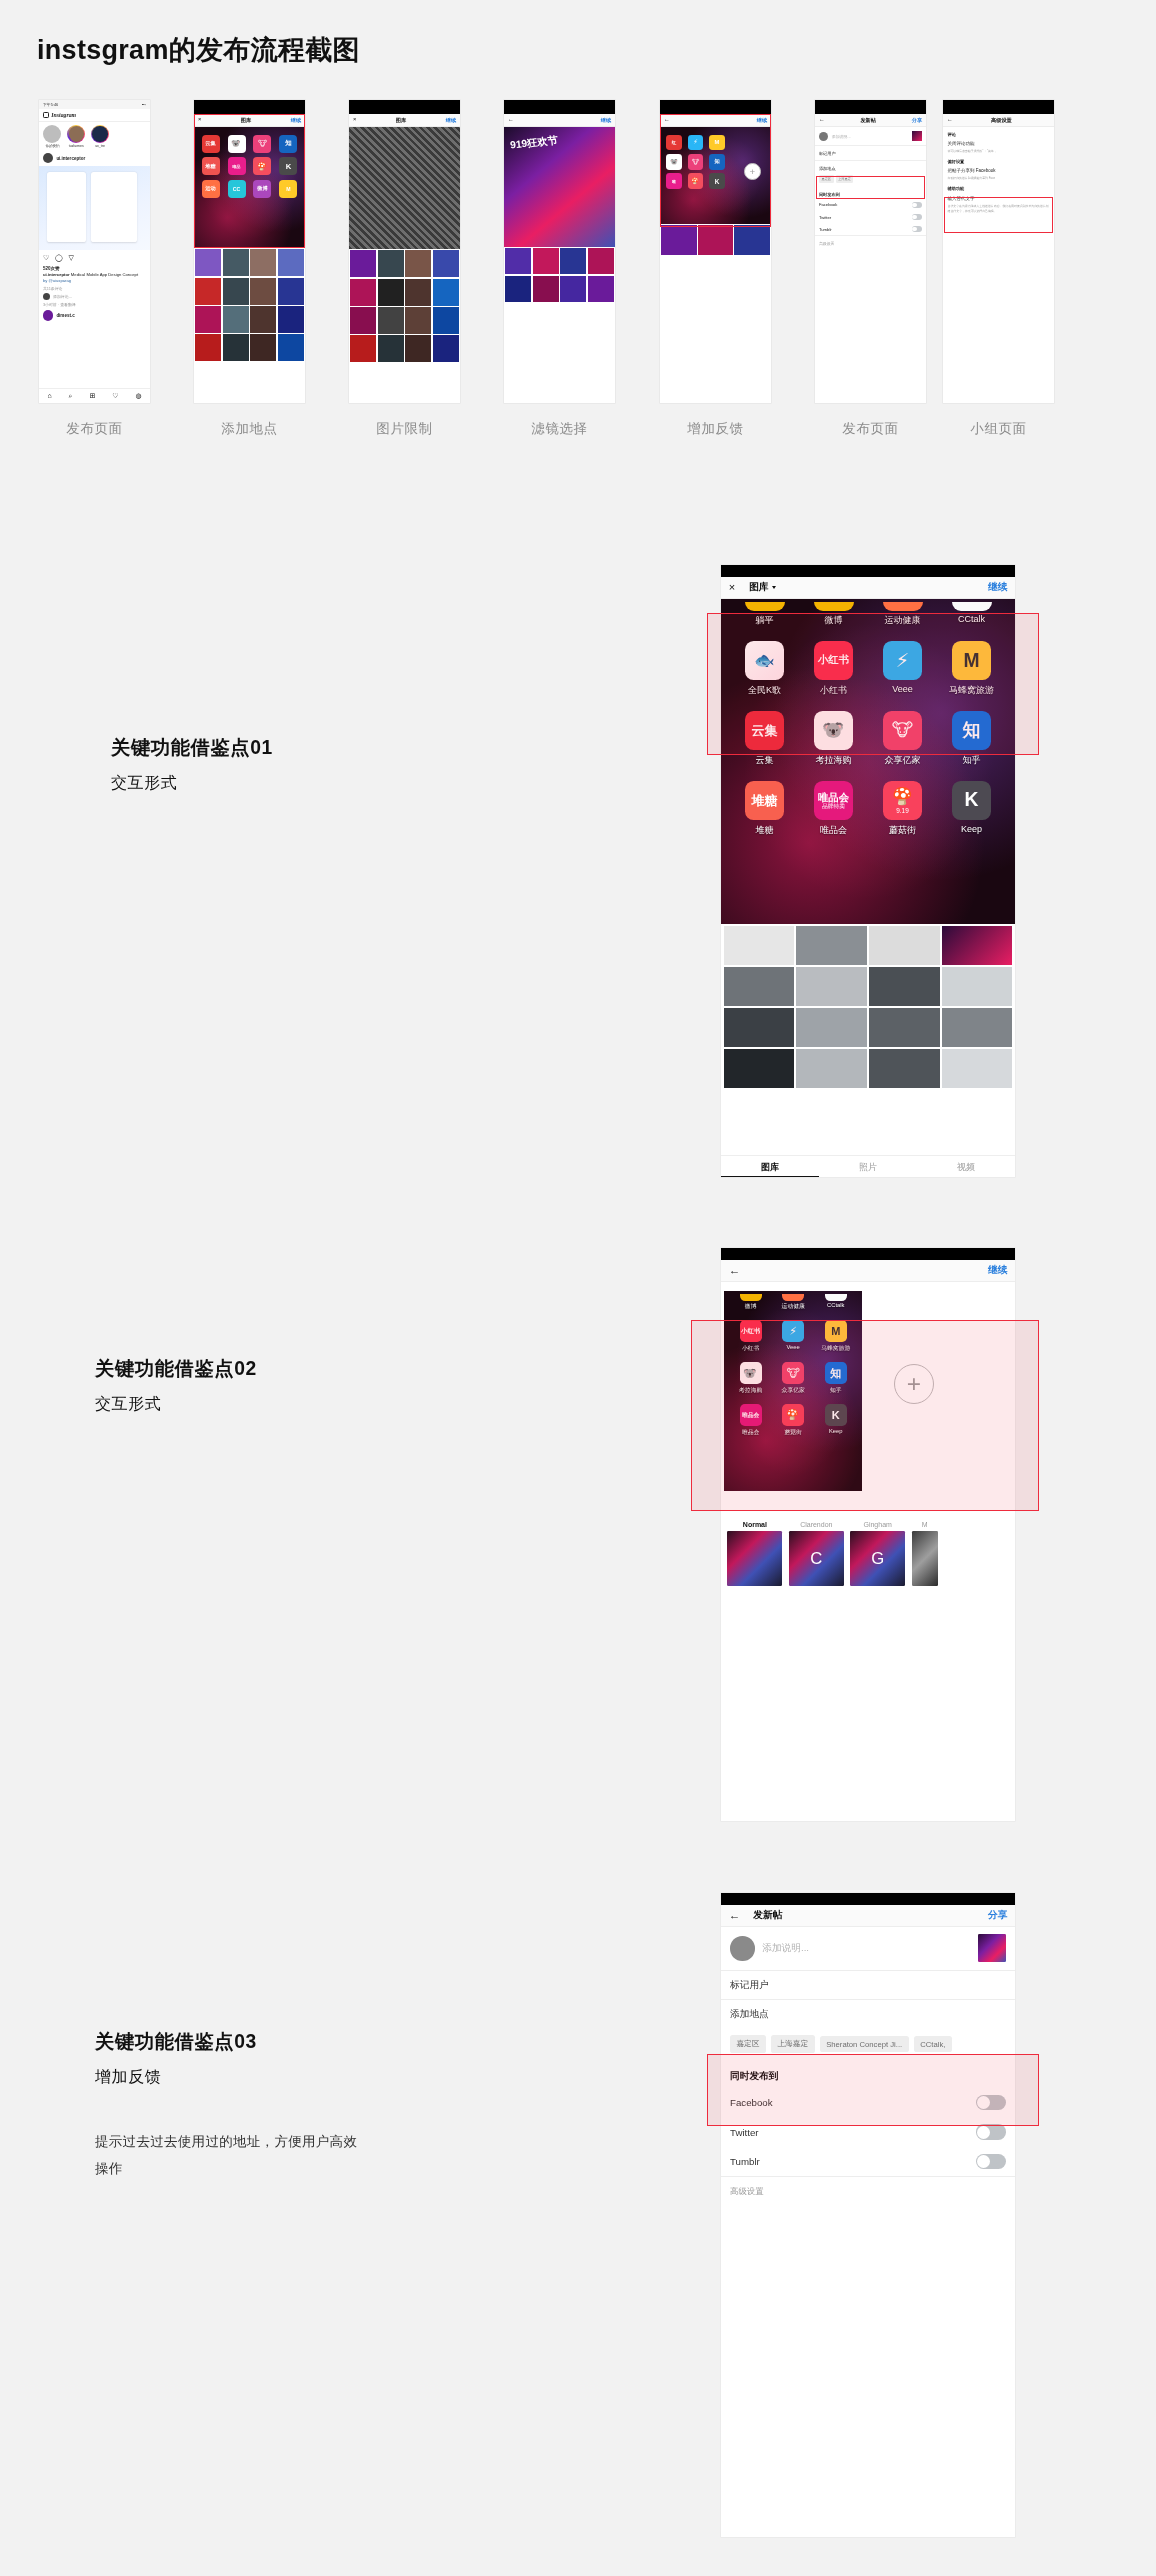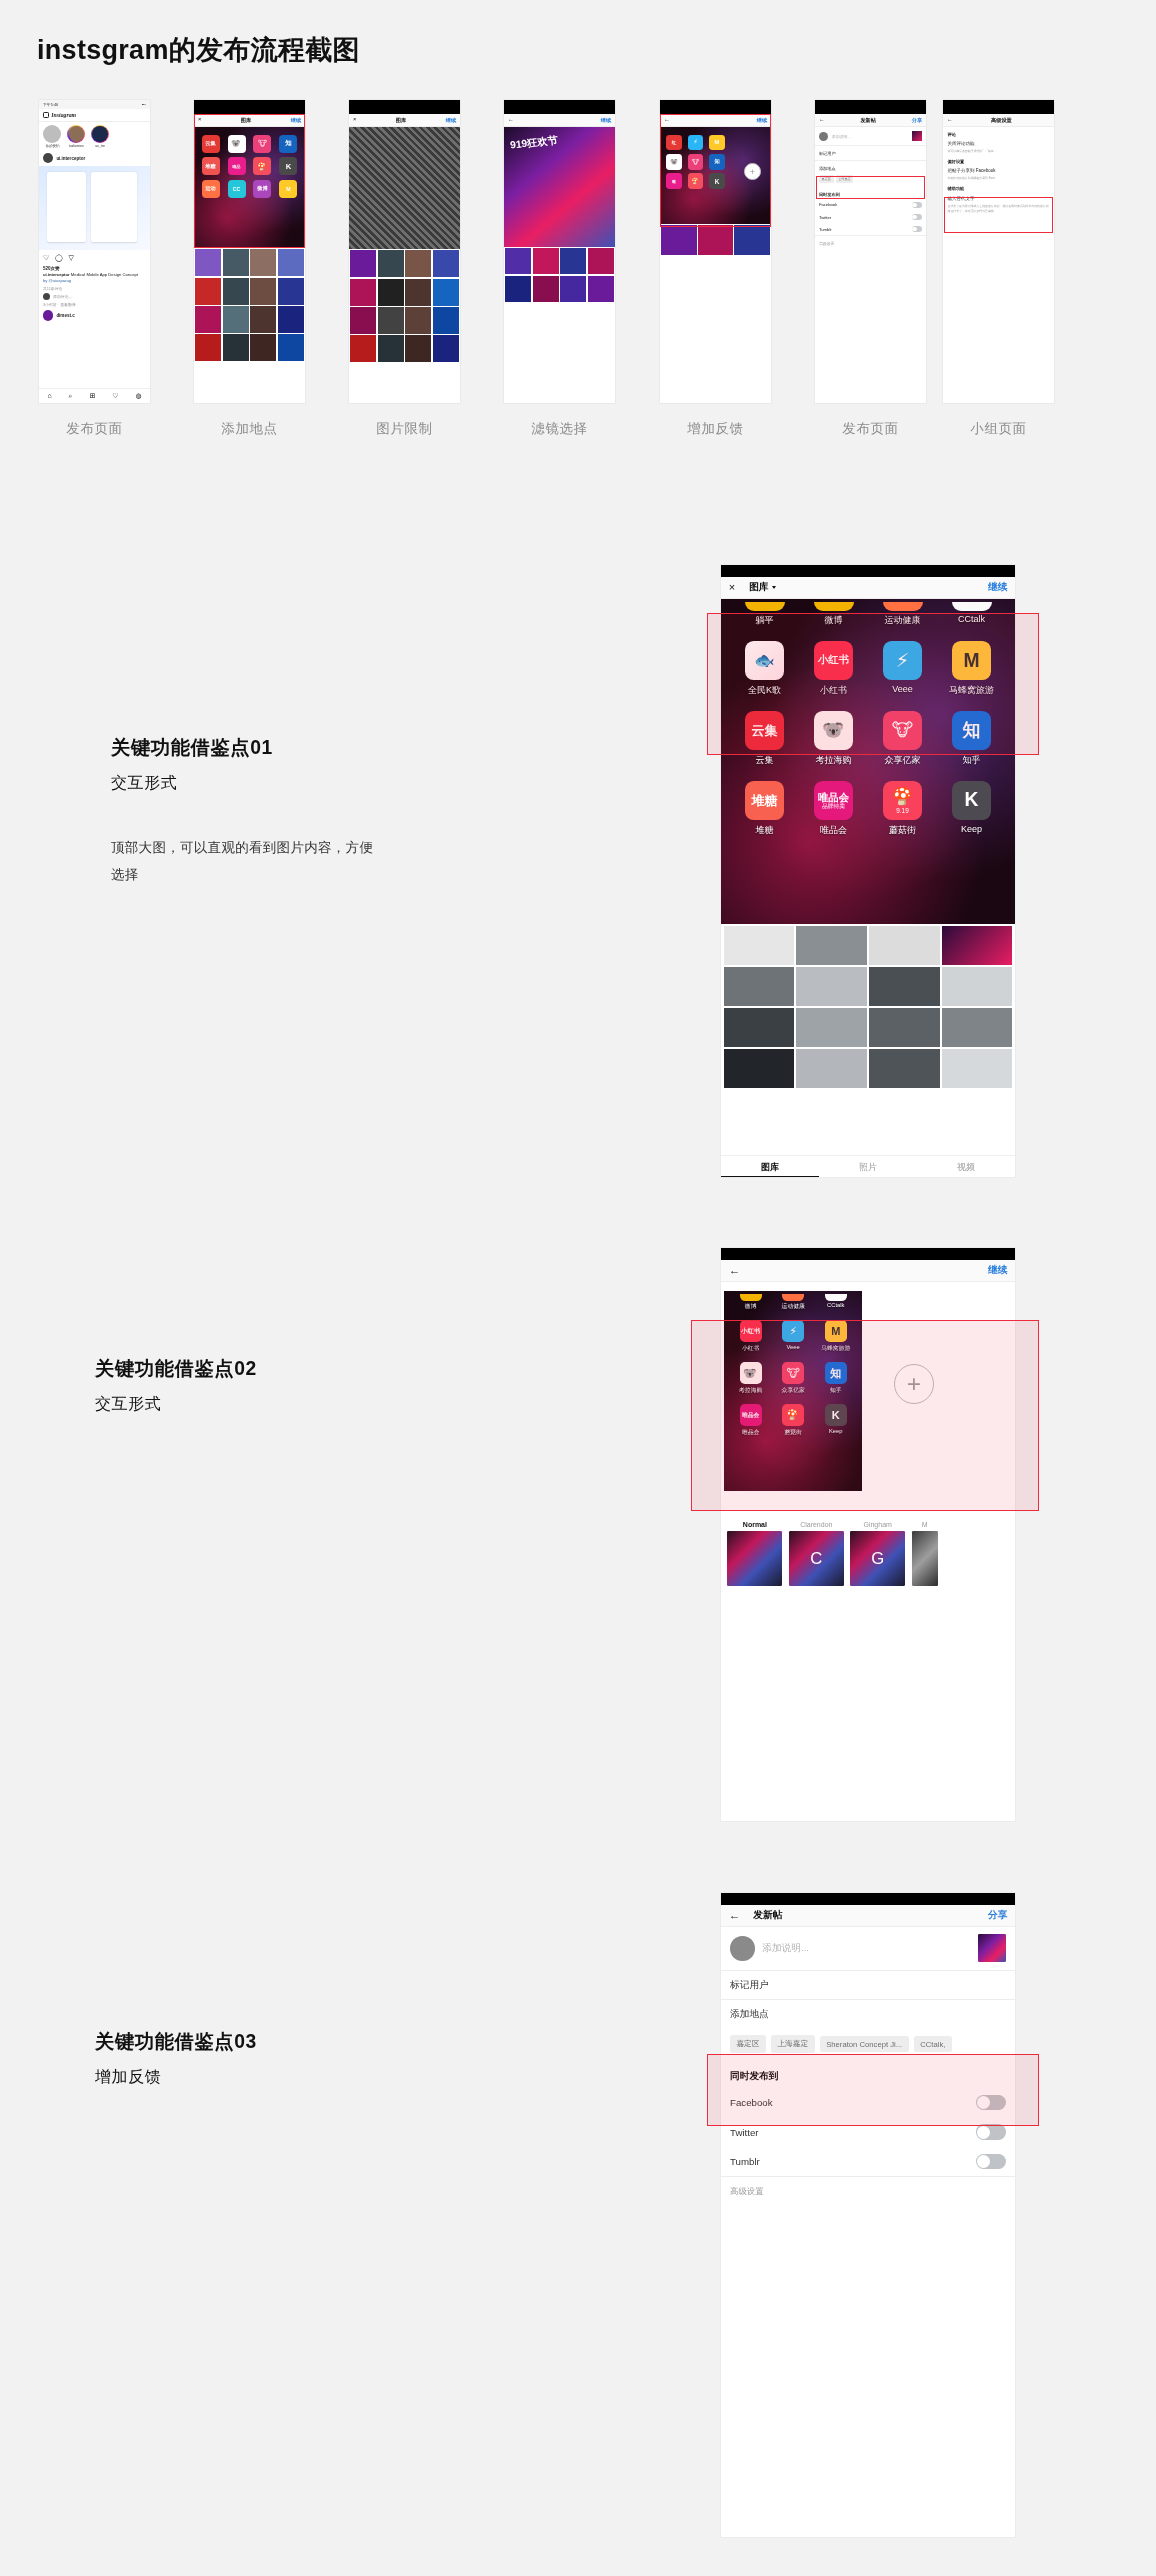--- a/index.html
+++ b/index.html
@@ -460,21 +460,20 @@
         <div class="redbox" style="left:0.6px;top:97px;right:0.6px;height:36px"></div>
       </div>
       <div class="flow-caption">小组页面</div>
     </div>
 
   </div>
 
   <div class="section" style="left:111px; top:734px; width:335px;">
     <div class="sec-h1">关键功能借鉴点01</div>
     <div class="sec-h2">交互形式</div>
-    <div class="sec-body">顶部大图，可以直观的看到图片内容，方便选择</div>
   </div>
 
   <div class="bigphone" style="left:721px; top:565px; width:294px; height:612px;">
     <div class="big-sb"></div>
     <div class="big-bar">
       <span class="icon-x">×</span>
       <span class="title" style="margin-left:14px">图库</span>
       <span class="caret"></span>
       <span class="right">继续</span>
     </div>
@@ -673,20 +672,21 @@
         <div class="sw" style="background:linear-gradient(135deg,#3a3a3a,#9e9e9e,#2b2b2b)"></div>
       </div>
     </div>
   </div>
 
   <div class="pinkoverlay" style="left:691px; top:1320px; width:348px; height:191px;"></div>
 
   <div class="section" style="left:95px; top:2028px; width:335px;">
     <div class="sec-h1">关键功能借鉴点03</div>
     <div class="sec-h2">增加反馈</div>
+    <div class="sec-body">提示过去过去使用过的地址，方便用户高效操作</div>
   </div>
 
   <div class="bigphone" style="left:721px; top:1893px; width:294px; height:644px;">
     <div class="big-sb"></div>
     <div class="big-bar">
       <span class="icon-back">←</span>
       <span class="title" style="margin-left:13px">发新帖</span>
       <span class="right">分享</span>
     </div>
 

